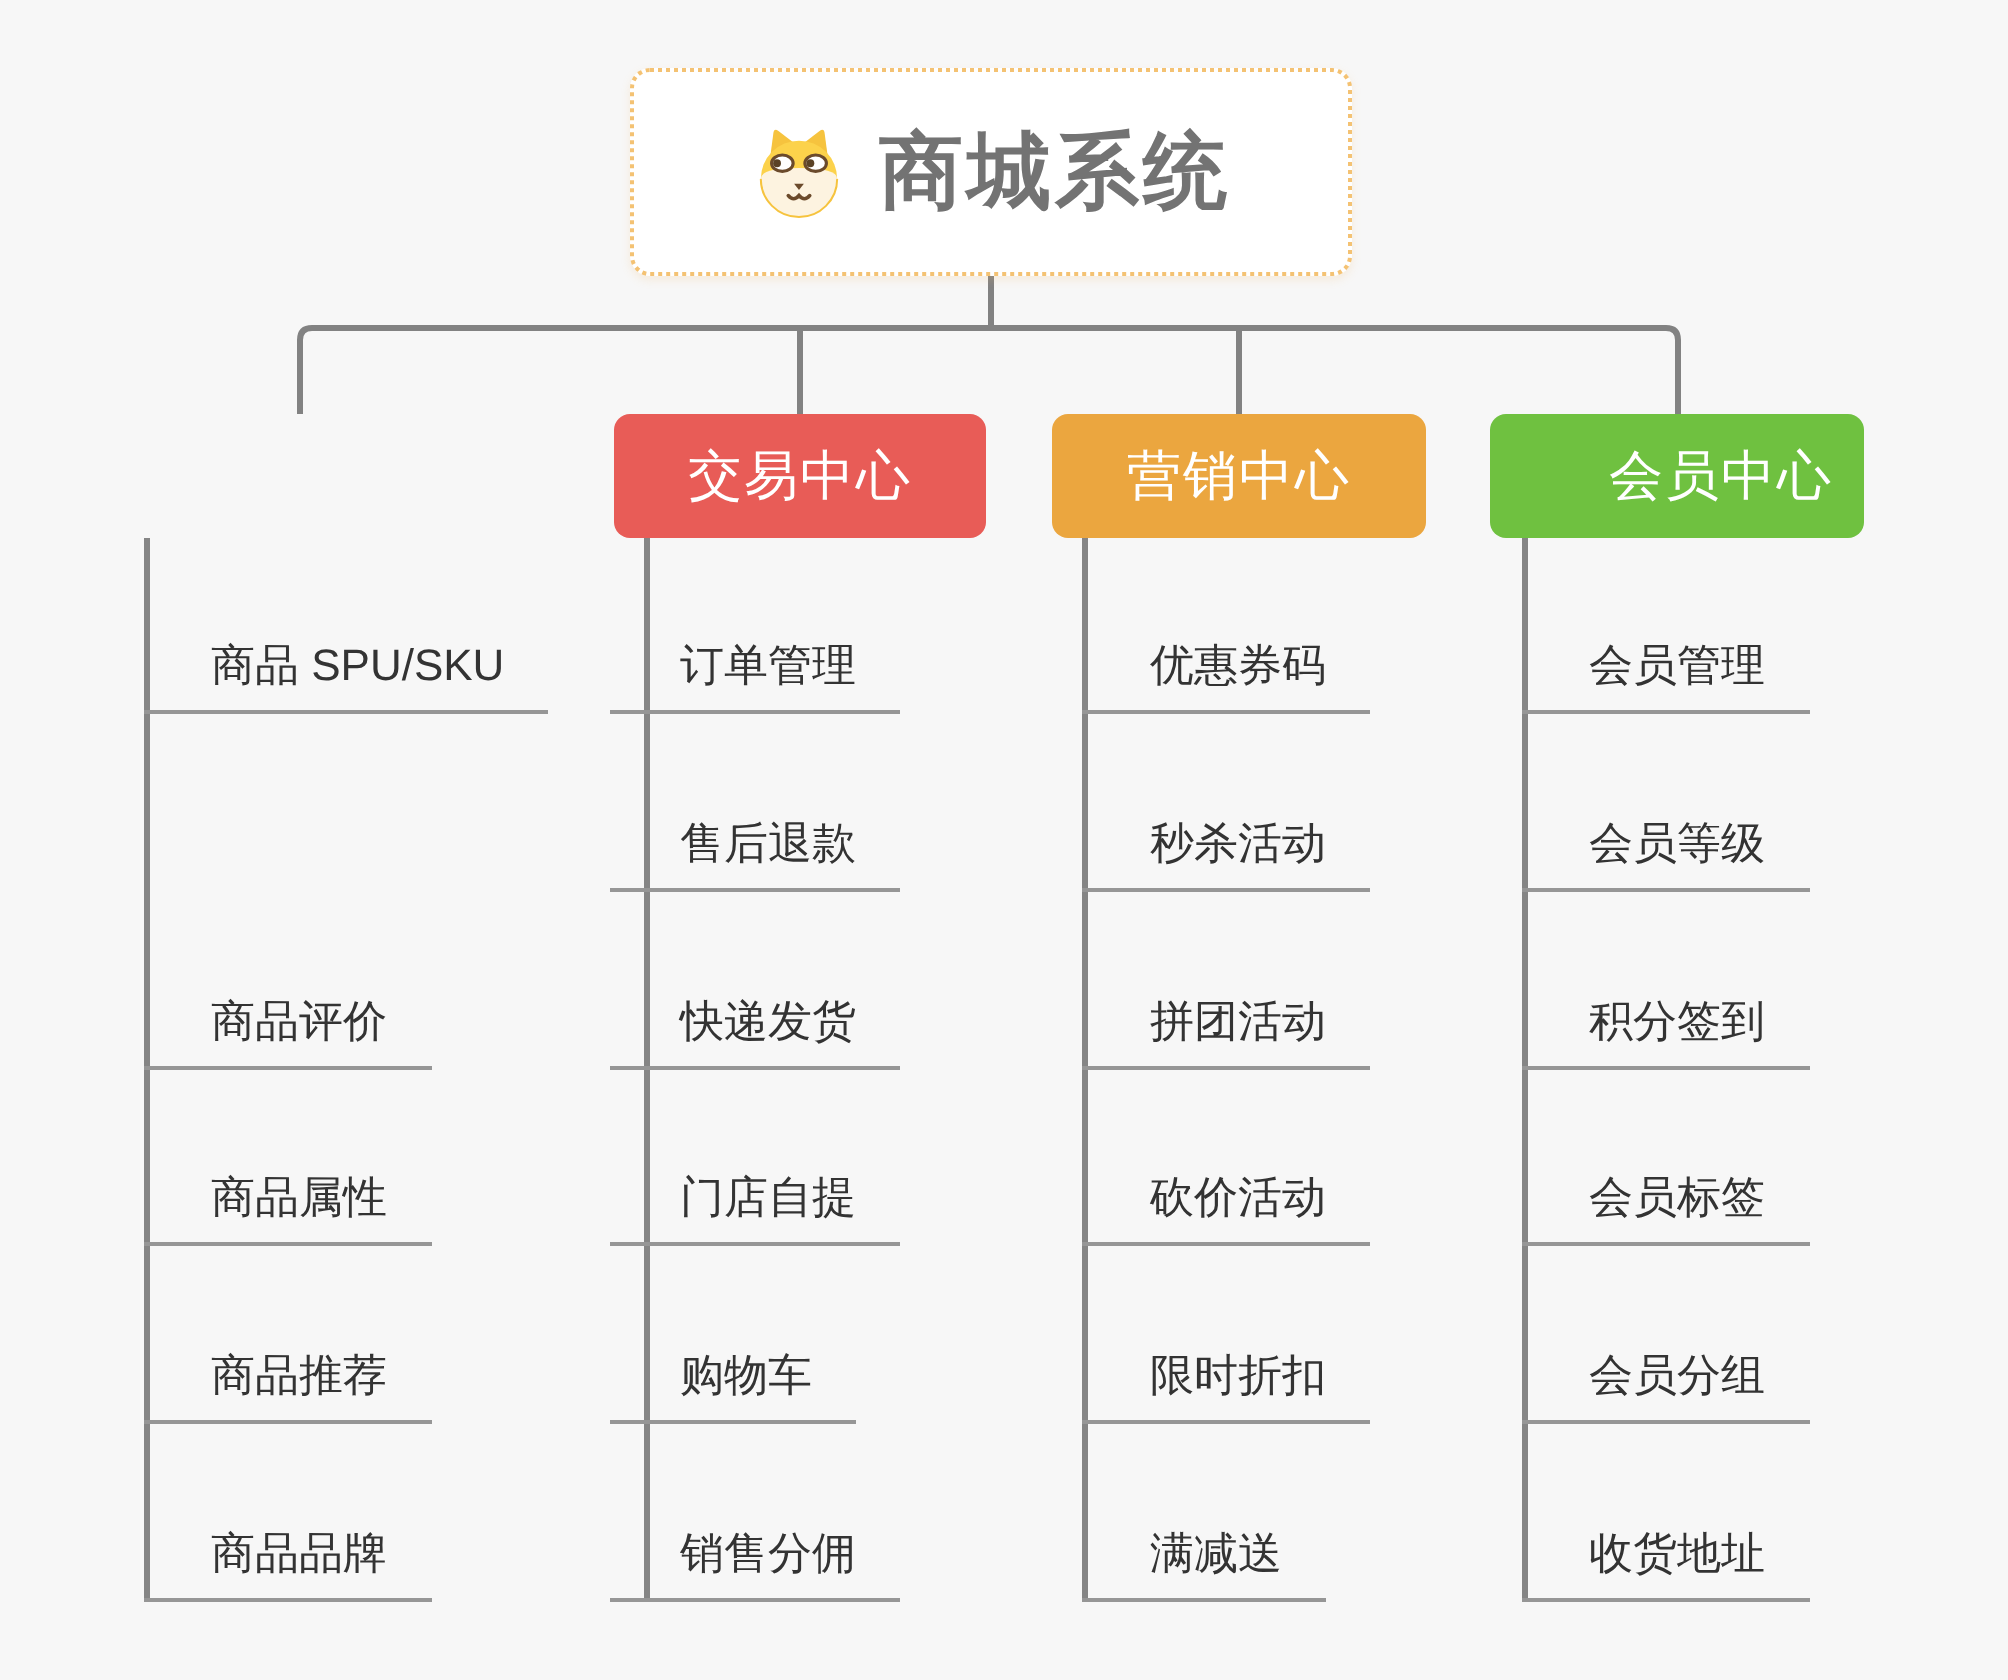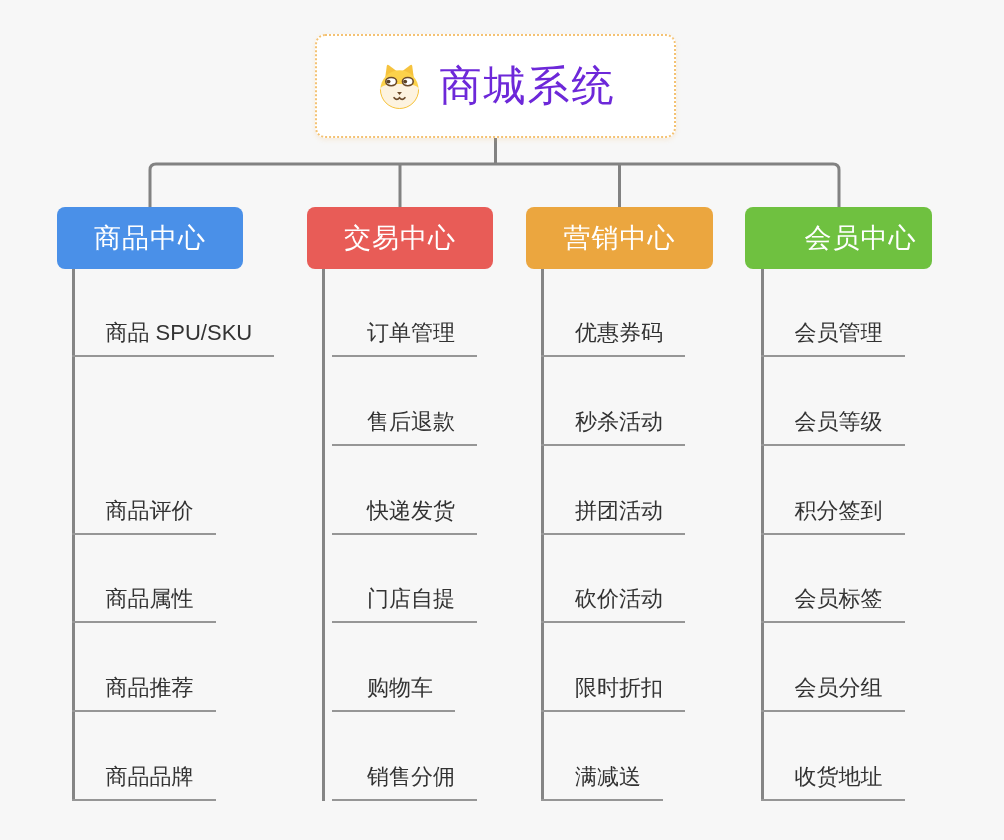--- a/index.html
+++ b/index.html
@@ -27,23 +27,23 @@
     border:2px dotted #f4c273;
     border-radius:10px;
     box-sizing:border-box;
     display:flex;align-items:center;justify-content:center;
     gap:17px;
     box-shadow:0 2px 5px rgba(242,185,100,0.18);
     cursor:default;
   }
   .root-title{
     font-size:42px;
-    font-weight:normal;
+    font-weight:bold;
     letter-spacing:2px;
-    color:#6d28d9;
+    color:#737373;
     line-height:1;
     white-space:nowrap;
   }
   .dog-icon{width:47px;height:47px;display:block;}
   
   .branch-box{
     position:absolute;
     top:207px;height:62px;
     border-radius:8px;
     display:flex;align-items:center;justify-content:center;
@@ -73,21 +73,21 @@
     display:inline-block;
     padding:0 22px 8px 34px;
     border-bottom:2px solid #969696;
     font-size:22px;
     line-height:28px;
     color:#333333;
     white-space:nowrap;
     cursor:default;
   }
   .col-1{left:71.5px;}
-  .col-2{left:332px;padding-left:35px;}
+  .col-2{left:305px;padding-left:35px;}
   .col-3{left:541px;text-align:right;}
   .col-4{left:760.5px;}
   .row-0{top:319px;}
   .row-1{top:408px;}
   .row-2{top:497px;}
   .row-3{top:585px;}
   .row-4{top:674px;}
   .row-5{top:763px;}
 </style>
 </head>
@@ -112,23 +112,20 @@
       <ellipse cx="15.5" cy="19" rx="5.5" ry="4.2" fill="#ffffff" stroke="#6b4a2b" stroke-width="1.6"></ellipse>
       <ellipse cx="32.5" cy="19" rx="5.5" ry="4.2" fill="#ffffff" stroke="#6b4a2b" stroke-width="1.6"></ellipse>
       <circle cx="12.8" cy="19" r="2" fill="#5b4226"></circle>
       <circle cx="29.8" cy="19" r="2" fill="#5b4226"></circle>
       <path d="M21.5,29.5 h5 l-2.5,3.2 Z" fill="#6b4a2b"></path>
       <path d="M18.5,35.5 q2.75,3.2 5.5,0 q2.75,3.2 5.5,0" fill="none" stroke="#6b4a2b" stroke-width="1.8" stroke-linecap="round"></path>
     </svg>
     <span class="root-title">商城系统</span>
   </div>
 
-  <div class="branch-box branch-1" style="background: rgb(74, 144, 232);">
-    <span>商品中心</span>
-  </div>
   <div class="vline vline-1"></div>
   <div class="leaf col-1 row-0">商品 SPU/SKU</div>
   <div class="leaf col-1 row-2">商品评价</div>
   <div class="leaf col-1 row-3">商品属性</div>
   <div class="leaf col-1 row-4">商品推荐</div>
   <div class="leaf col-1 row-5">商品品牌</div>
 
   <div class="branch-box branch-2" style="background: rgb(232, 92, 87);">
     <span>交易中心</span>
   </div>

